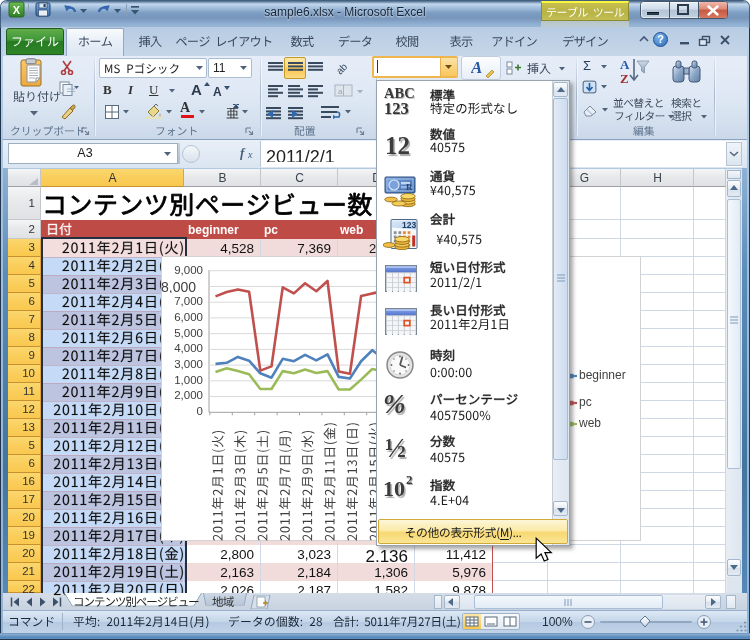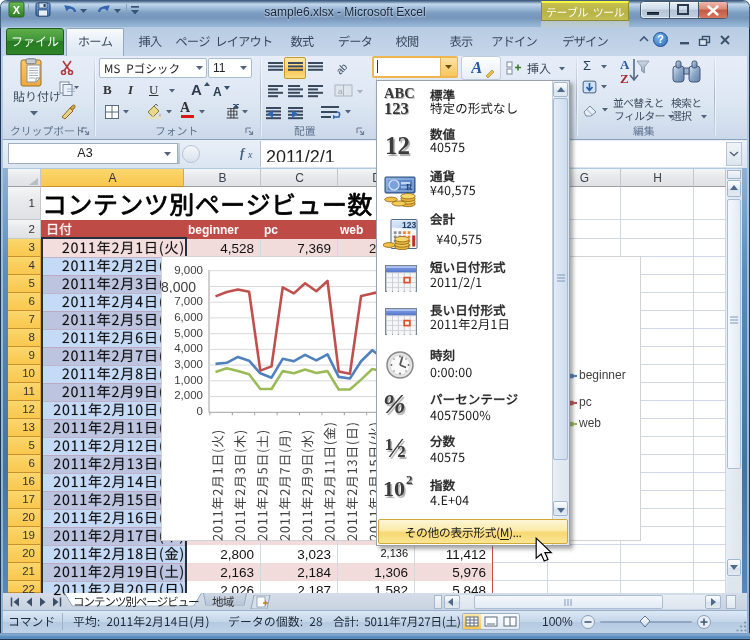--- a/index.html
+++ b/index.html
@@ -694,30 +694,30 @@
 <div style="position:absolute;left:185px;top:239px;width:2px;height:354px;background:#222f3f"></div>
 <div style="position:absolute;left:43px;top:239px;width:142px;height:18px;background:#f3dedd"></div>
 <div style="position:absolute;left:188px;top:223px;width:70px;height:14px;font-size:12px;font-weight:bold;color:#fff;overflow:hidden">beginner</div>
 <div style="position:absolute;left:264px;top:223px;width:40px;height:14px;font-size:12px;font-weight:bold;color:#fff;overflow:hidden">pc</div>
 <div style="position:absolute;left:340px;top:223px;width:40px;height:14px;font-size:12px;font-weight:bold;color:#fff;overflow:hidden">web</div>
 <div style="position:absolute;left:184px;top:241px;width:70px;height:15px;font-size:13.5px;color:#111111;text-align:right;overflow:hidden">4,528</div>
 <div style="position:absolute;left:261px;top:241px;width:70px;height:15px;font-size:13.5px;color:#111111;text-align:right;overflow:hidden">7,369</div>
 <div style="position:absolute;left:369px;top:241px;width:12px;height:15px;font-size:13px;color:#1a1a1a;overflow:hidden">2,</div>
 <div style="position:absolute;left:184px;top:547px;width:70px;height:15px;font-size:13.5px;color:#111111;text-align:right;overflow:hidden">2,800</div>
 <div style="position:absolute;left:261px;top:547px;width:70px;height:15px;font-size:13.5px;color:#111111;text-align:right;overflow:hidden">3,023</div>
-<div style="position:absolute;left:338px;top:547px;width:70px;height:15px;font-size:11px;color:#111111;text-align:right;overflow:hidden">2,136</div>
+<div style="position:absolute;left:338px;top:547px;width:70px;height:15px;font-size:17px;color:#111111;text-align:right;overflow:hidden">2,136</div>
 <div style="position:absolute;left:416px;top:547px;width:70px;height:15px;font-size:13.5px;color:#111111;text-align:right;overflow:hidden">11,412</div>
 <div style="position:absolute;left:184px;top:565px;width:70px;height:15px;font-size:13.5px;color:#111111;text-align:right;overflow:hidden">2,163</div>
 <div style="position:absolute;left:261px;top:565px;width:70px;height:15px;font-size:13.5px;color:#111111;text-align:right;overflow:hidden">2,184</div>
 <div style="position:absolute;left:338px;top:565px;width:70px;height:15px;font-size:13.5px;color:#111111;text-align:right;overflow:hidden">1,306</div>
 <div style="position:absolute;left:416px;top:565px;width:70px;height:15px;font-size:13.5px;color:#111111;text-align:right;overflow:hidden">5,976</div>
 <div style="position:absolute;left:184px;top:583px;width:70px;height:15px;font-size:13.5px;color:#111111;text-align:right;overflow:hidden">2,026</div>
 <div style="position:absolute;left:261px;top:583px;width:70px;height:15px;font-size:13.5px;color:#111111;text-align:right;overflow:hidden">2,187</div>
 <div style="position:absolute;left:338px;top:583px;width:70px;height:15px;font-size:13.5px;color:#111111;text-align:right;overflow:hidden">1,582</div>
-<div style="position:absolute;left:416px;top:583px;width:70px;height:15px;font-size:13.5px;color:#111111;text-align:right;overflow:hidden">5,848</div>
+<div style="position:absolute;left:416px;top:583px;width:70px;height:15px;font-size:13.5px;color:#111111;text-align:right;overflow:hidden">9,878</div>
 <div style="position:absolute;left:161px;top:256px;width:480px;height:285px;background:#fff;border:1px solid #d2d2d2;z-index:10"></div>
 <svg style="position:absolute;left:161px;top:256px;z-index:10;" width="480" height="285" viewBox="0 0 480 285">
       <line x1="48" y1="14" x2="48" y2="156.3" stroke="#a0a0a0"></line>
       <line x1="48" y1="156.3" x2="399" y2="156.3" stroke="#a0a0a0"></line>
       <line x1="48" y1="140.57" x2="399" y2="140.57" stroke="#d9d9d9"></line>
       <line x1="48" y1="124.84" x2="399" y2="124.84" stroke="#d9d9d9"></line>
       <line x1="48" y1="109.11" x2="399" y2="109.11" stroke="#d9d9d9"></line>
       <line x1="48" y1="93.38" x2="399" y2="93.38" stroke="#d9d9d9"></line>
       <line x1="48" y1="77.65" x2="399" y2="77.65" stroke="#d9d9d9"></line>
       <line x1="48" y1="61.92" x2="399" y2="61.92" stroke="#d9d9d9"></line>

